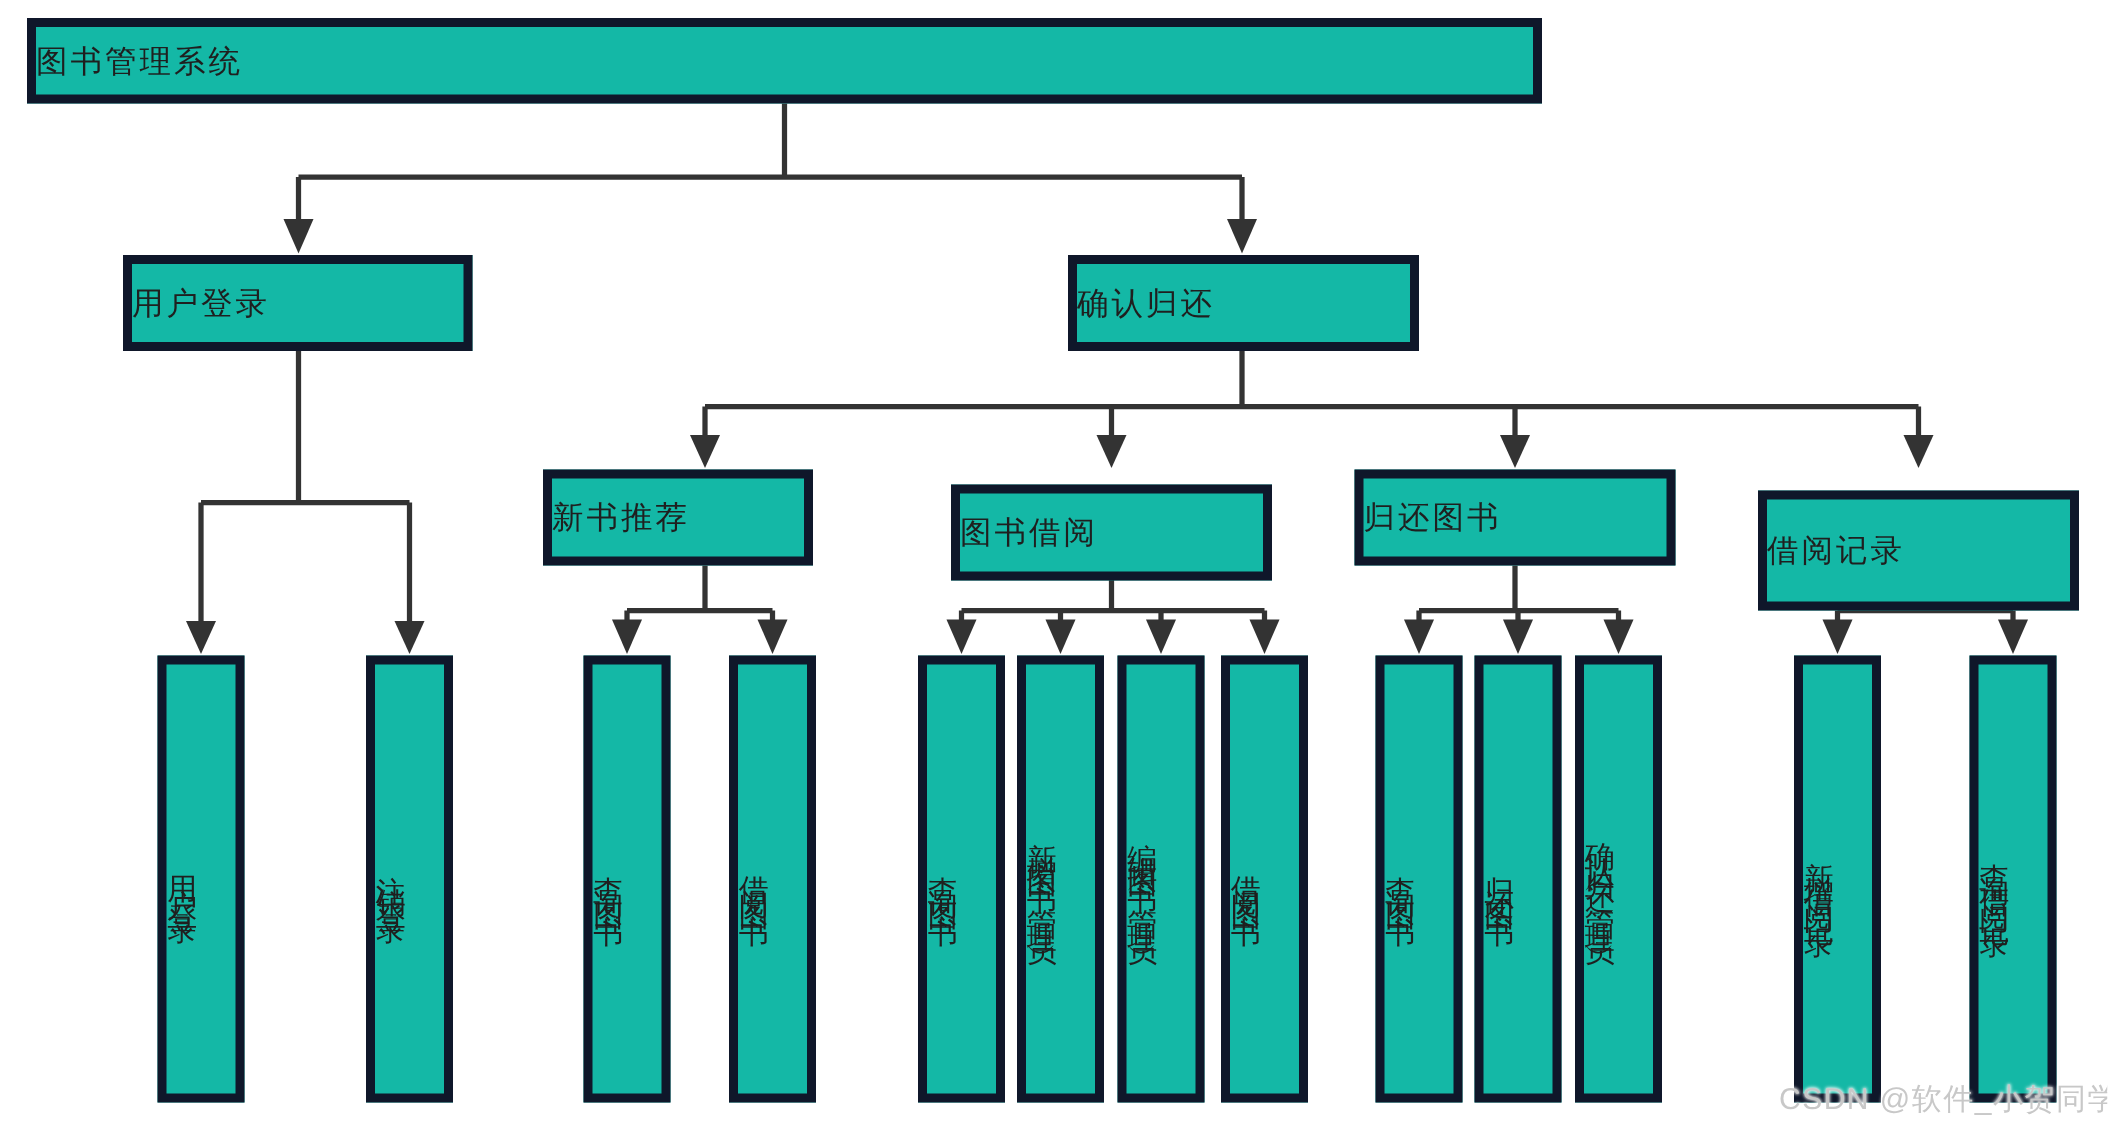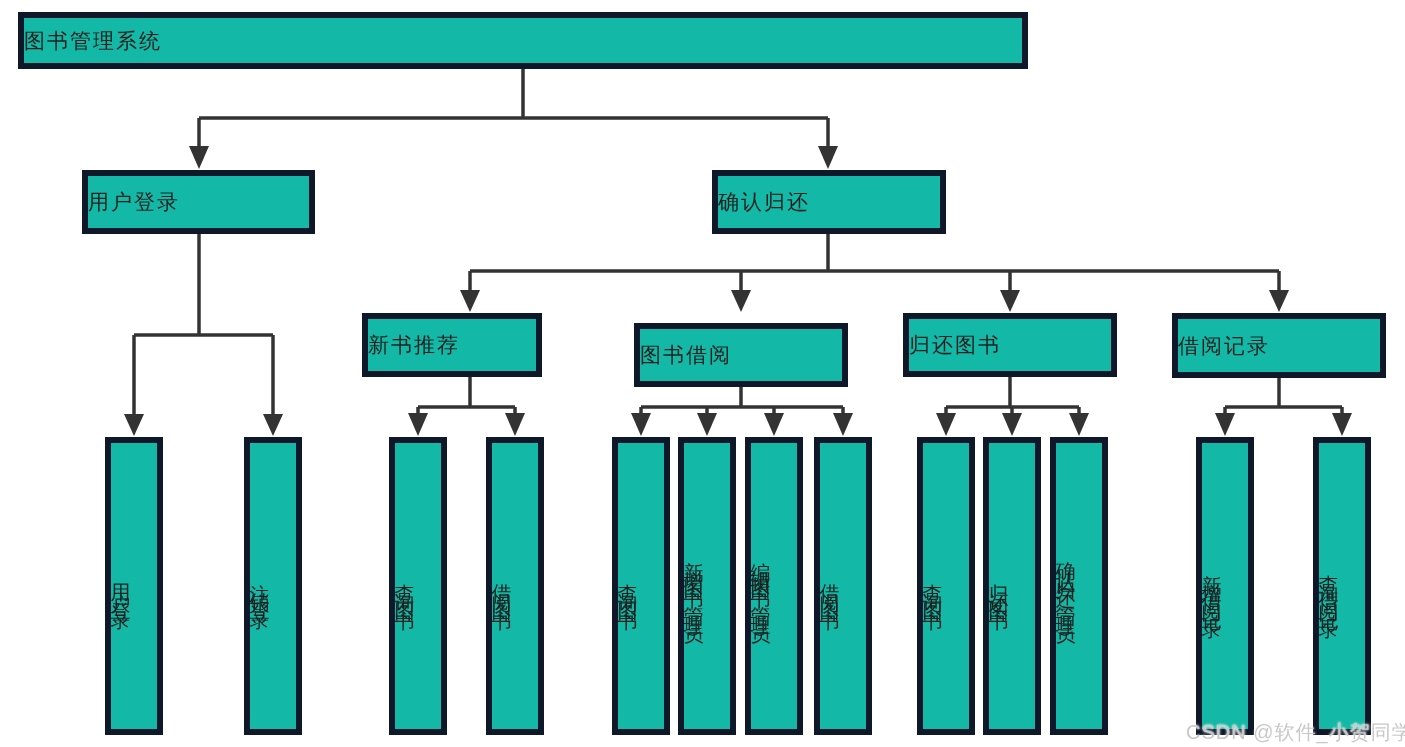--- a/index.html
+++ b/index.html
@@ -120,21 +120,21 @@
 
   <div class="box" style="left:362px; top:313px; width:180px; height:64px;">
     <span class="h-label">新书推荐</span>
   </div>
   <div class="box" style="left:634px; top:323px; width:214px; height:64px;">
     <span class="h-label">图书借阅</span>
   </div>
   <div class="box" style="left:903px; top:313px; width:214px; height:64px;">
     <span class="h-label">归还图书</span>
   </div>
-  <div class="box" style="left:1172px; top:313px; width:214px; height:65px;">
+  <div class="box" style="left:1172px; top:327px; width:214px; height:80px;">
     <span class="h-label">借阅记录</span>
   </div>
 
   <div class="box leaf" style="left:105px;">
     <span class="v-text">用户登录</span>
   </div>
   <div class="box leaf" style="left:244px;">
     <span class="v-text">注销登录</span>
   </div>
 

